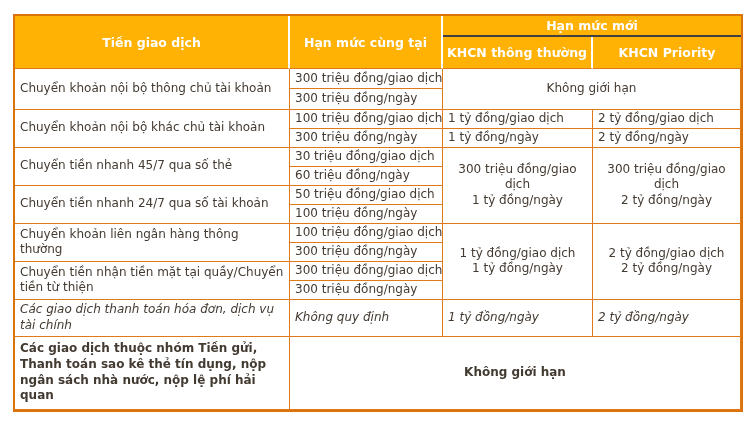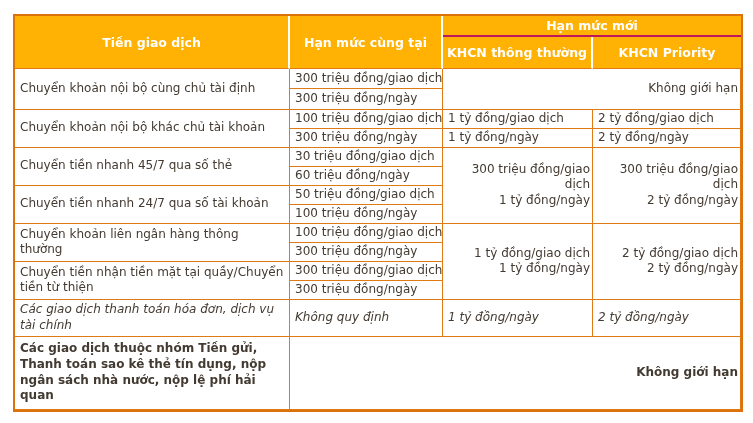--- a/index.html
+++ b/index.html
@@ -35,34 +35,34 @@
     color:var(--header-text);
     font-size:12.5px;
     font-weight:bold;
     text-align:center;
     padding:2px 4px;
     border-bottom:1px solid var(--border-inner);
   }
   thead tr.h1{height:17px;}
   thead tr.h2{height:32px;}
   th.sep-right{border-right:2px solid #FFFFFF;}
-  th.new-limit{border-bottom:2px solid #be185d;}
+  th.new-limit{border-bottom:2px solid #404040;}
   tbody td{
     border-right:1px solid var(--border-inner);
     border-bottom:1px solid var(--border-inner);
     font-size:12px;
     line-height:1.3;
     padding:0 5px;
     vertical-align:middle;
     background:#FFFFFF;
   }
   tbody tr{height:19px;}
   tbody tr.tall{height:37px;font-style:italic;}
   tbody tr.taller{height:73px;font-weight:bold;}
-  td.center{text-align:right;padding:12px 2px;}
+  td.center{text-align:center;padding:12px 2px;}
   td.left{text-align:left;}
   td.nowrap{white-space:nowrap;overflow:hidden;}
   .line{display:block;}
 </style>
 </head>
 <body>
 
 <div class="page">
   <table class="limits">
     <colgroup>
@@ -78,21 +78,21 @@
         <th colspan="2" class="new-limit">Hạn mức mới</th>
       </tr>
       <tr class="h2">
         <th class="sep-right">KHCN thông thường</th>
         <th>KHCN Priority</th>
       </tr>
     </thead>
     <tbody>
 
       <tr>
-        <td rowspan="2" class="left">Chuyển khoản nội bộ cùng chủ tài định</td>
+        <td rowspan="2" class="left">Chuyển khoản nội bộ thông chủ tài khoản</td>
         <td class="left nowrap">300 triệu đồng/giao dịch</td>
         <td colspan="2" rowspan="2" class="center">Không giới hạn</td>
       </tr>
       <tr>
         <td class="left nowrap">300 triệu đồng/ngày</td>
       </tr>
 
       <tr>
         <td rowspan="2" class="left">Chuyển khoản nội bộ khác chủ tài khoản</td>
         <td class="left nowrap">100 triệu đồng/giao dịch</td>

